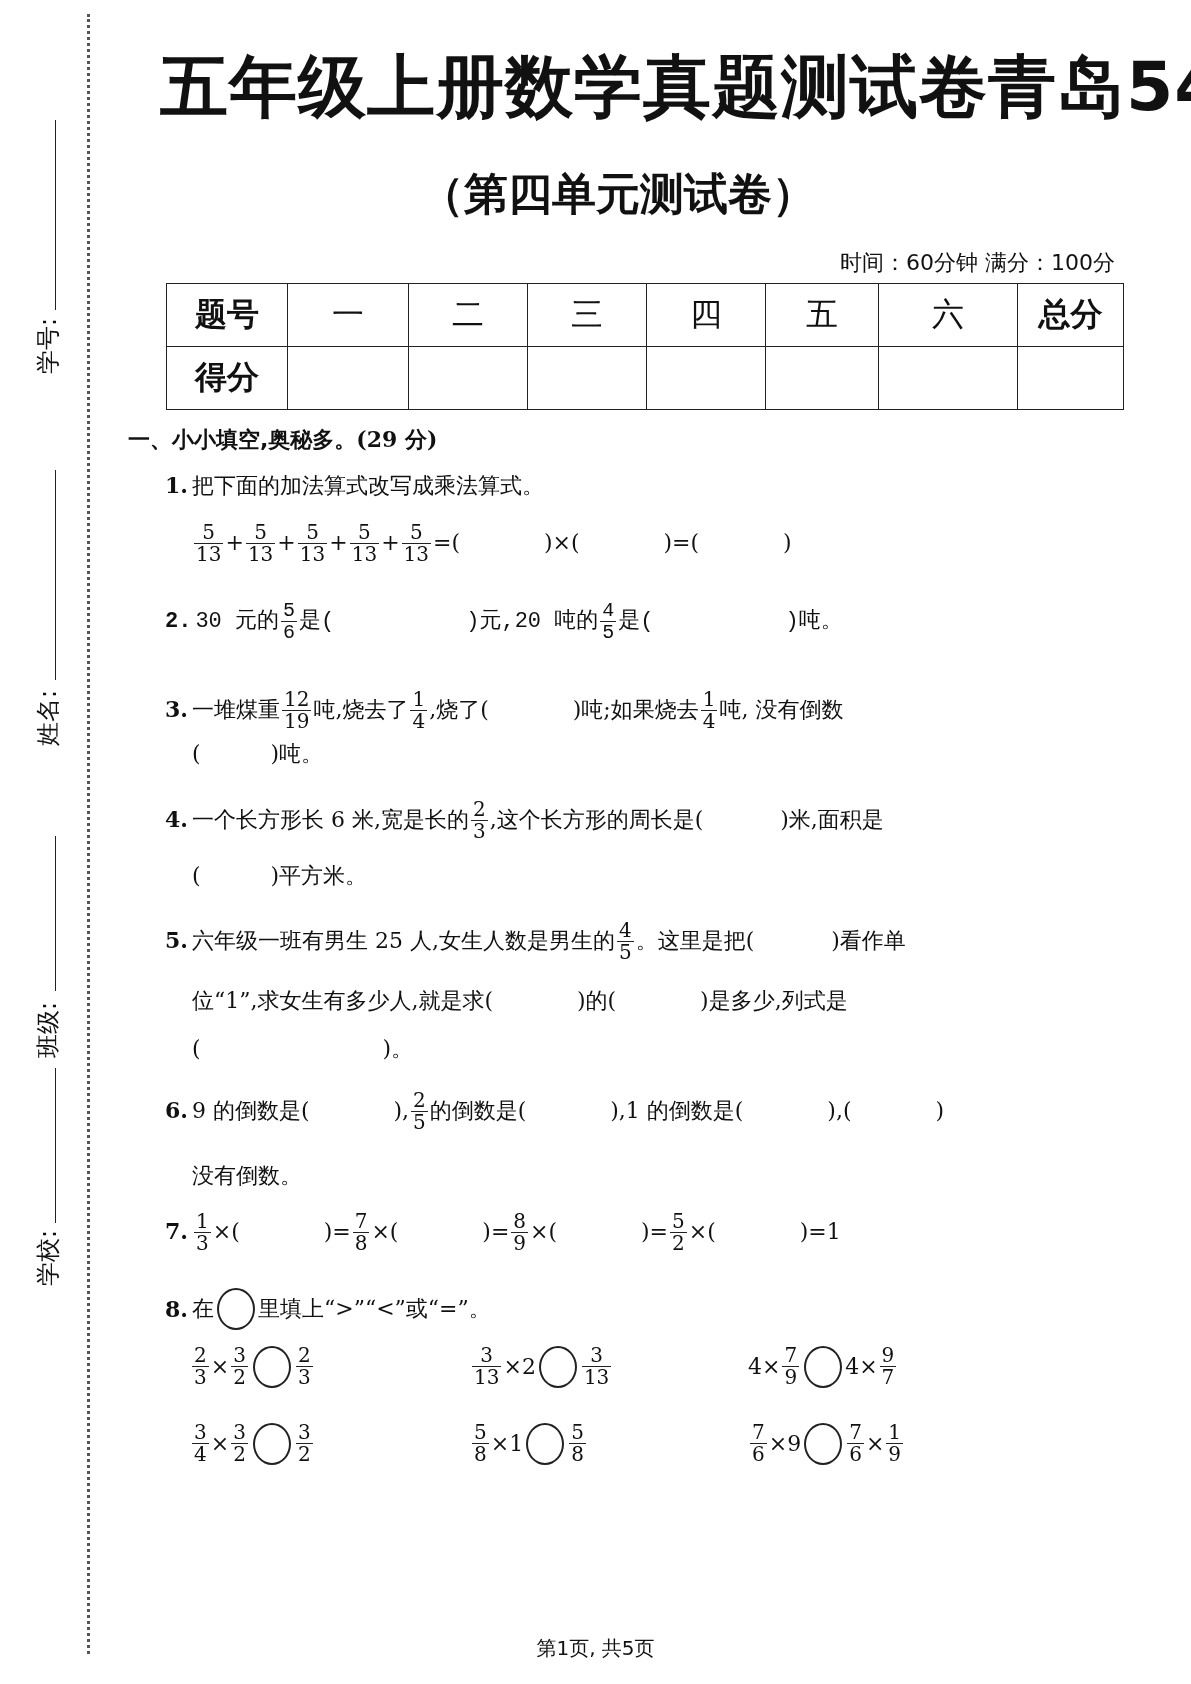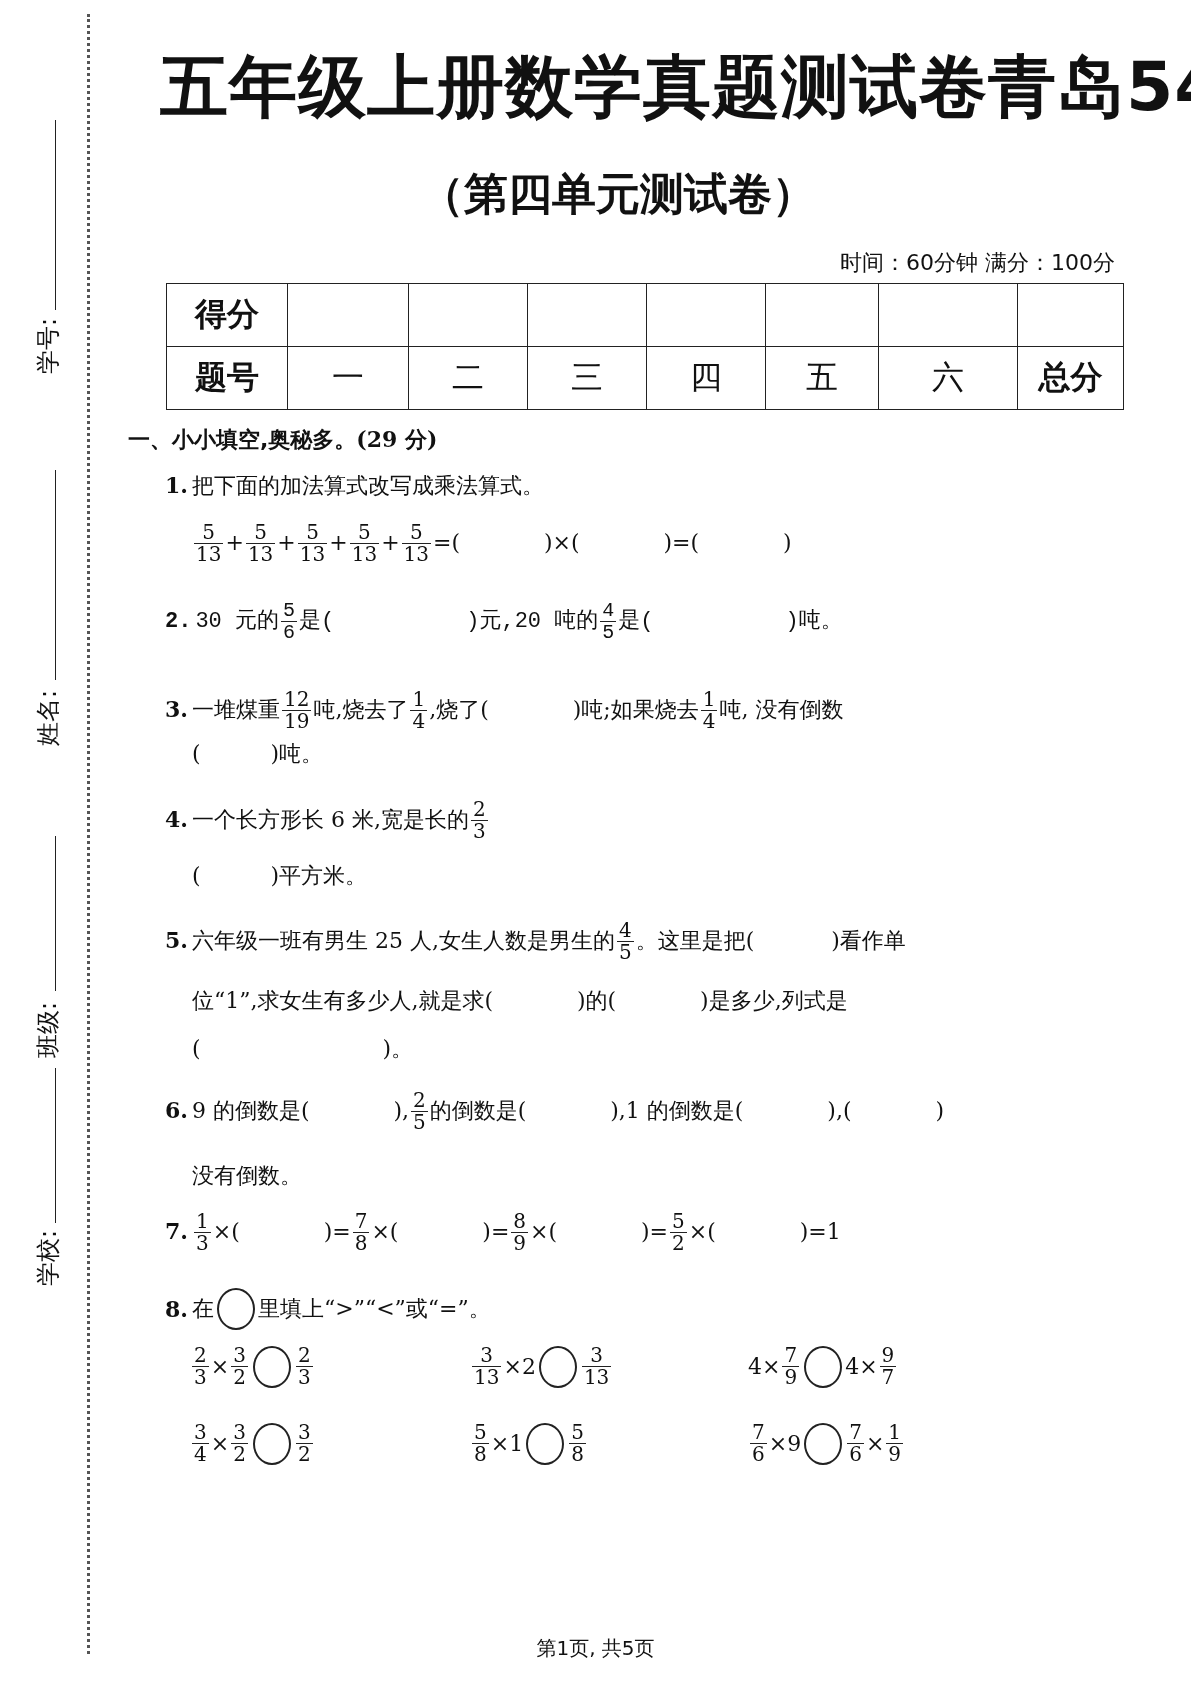--- a/index.html
+++ b/index.html
@@ -52,39 +52,39 @@
 <div class="margin-line" style="top:1262px;height:0px;"></div>
 <div class="margin-line" style="top:1178px;height:0;"></div>
 
 <div class="title">五年级上册数学真题测试卷青岛54版</div>
 <div class="subtitle">（第四单元测试卷）</div>
 <div class="meta">时间：60分钟  满分：100分</div>
 
 <table class="score">
   <tbody>
       <tr>
-    <td class="lab">得分</td>
-    <td></td>
-    <td></td>
-    <td></td>
-    <td></td>
-    <td></td>
-    <td></td>
-    <td></td>
-  </tr>
-  <tr>
     <td class="lab" style="width:120px;">题号</td>
     <td style="width:120px;">一</td>
     <td style="width:118px;">二</td>
     <td style="width:118px;">三</td>
     <td style="width:118px;">四</td>
     <td style="width:112px;">五</td>
     <td style="width:138px;">六</td>
     <td class="lab">总分</td>
   </tr>
+  <tr>
+    <td class="lab">得分</td>
+    <td></td>
+    <td></td>
+    <td></td>
+    <td></td>
+    <td></td>
+    <td></td>
+    <td></td>
+  </tr>
 </tbody>
   </table>
 
 <div class="section">
   <span>一、小小填空,奥秘多。</span><span class="pts">(29 分)</span>
 </div>
 
 <div class="q" style="top:474px;">
   <span class="num">1.</span><span>把下面的加法算式改写成乘法算式。</span>
 </div>
@@ -128,21 +128,21 @@
       <span class="n">1</span>
       <span class="d">4</span>
     </span><span>吨, 没有倒数</span>
 </div>
 <div class="cont" style="top:743px;white-space:pre;">(          )吨。</div>
 
 <div class="q" style="top:799px;">
   <span class="num">4.</span><span>一个长方形长 6 米,宽是长的</span><span class="frac">
       <span class="n">2</span>
       <span class="d">3</span>
-    </span>
+    </span><span style="white-space:pre">,这个长方形的周长是(           )米,面积是</span>
 </div>
 <div class="cont" style="top:865px;white-space:pre;">(          )平方米。</div>
 
 <div class="q" style="top:920px;">
   <span class="num">5.</span><span>六年级一班有男生 25 人,女生人数是男生的</span><span class="frac">
       <span class="n">4</span>
       <span class="d">5</span>
     </span><span style="white-space:pre">。这里是把(           )看作单</span>
 </div>
 <div class="cont" style="top:990px;white-space:pre;">位“1”,求女生有多少人,就是求(            )的(            )是多少,列式是</div>

